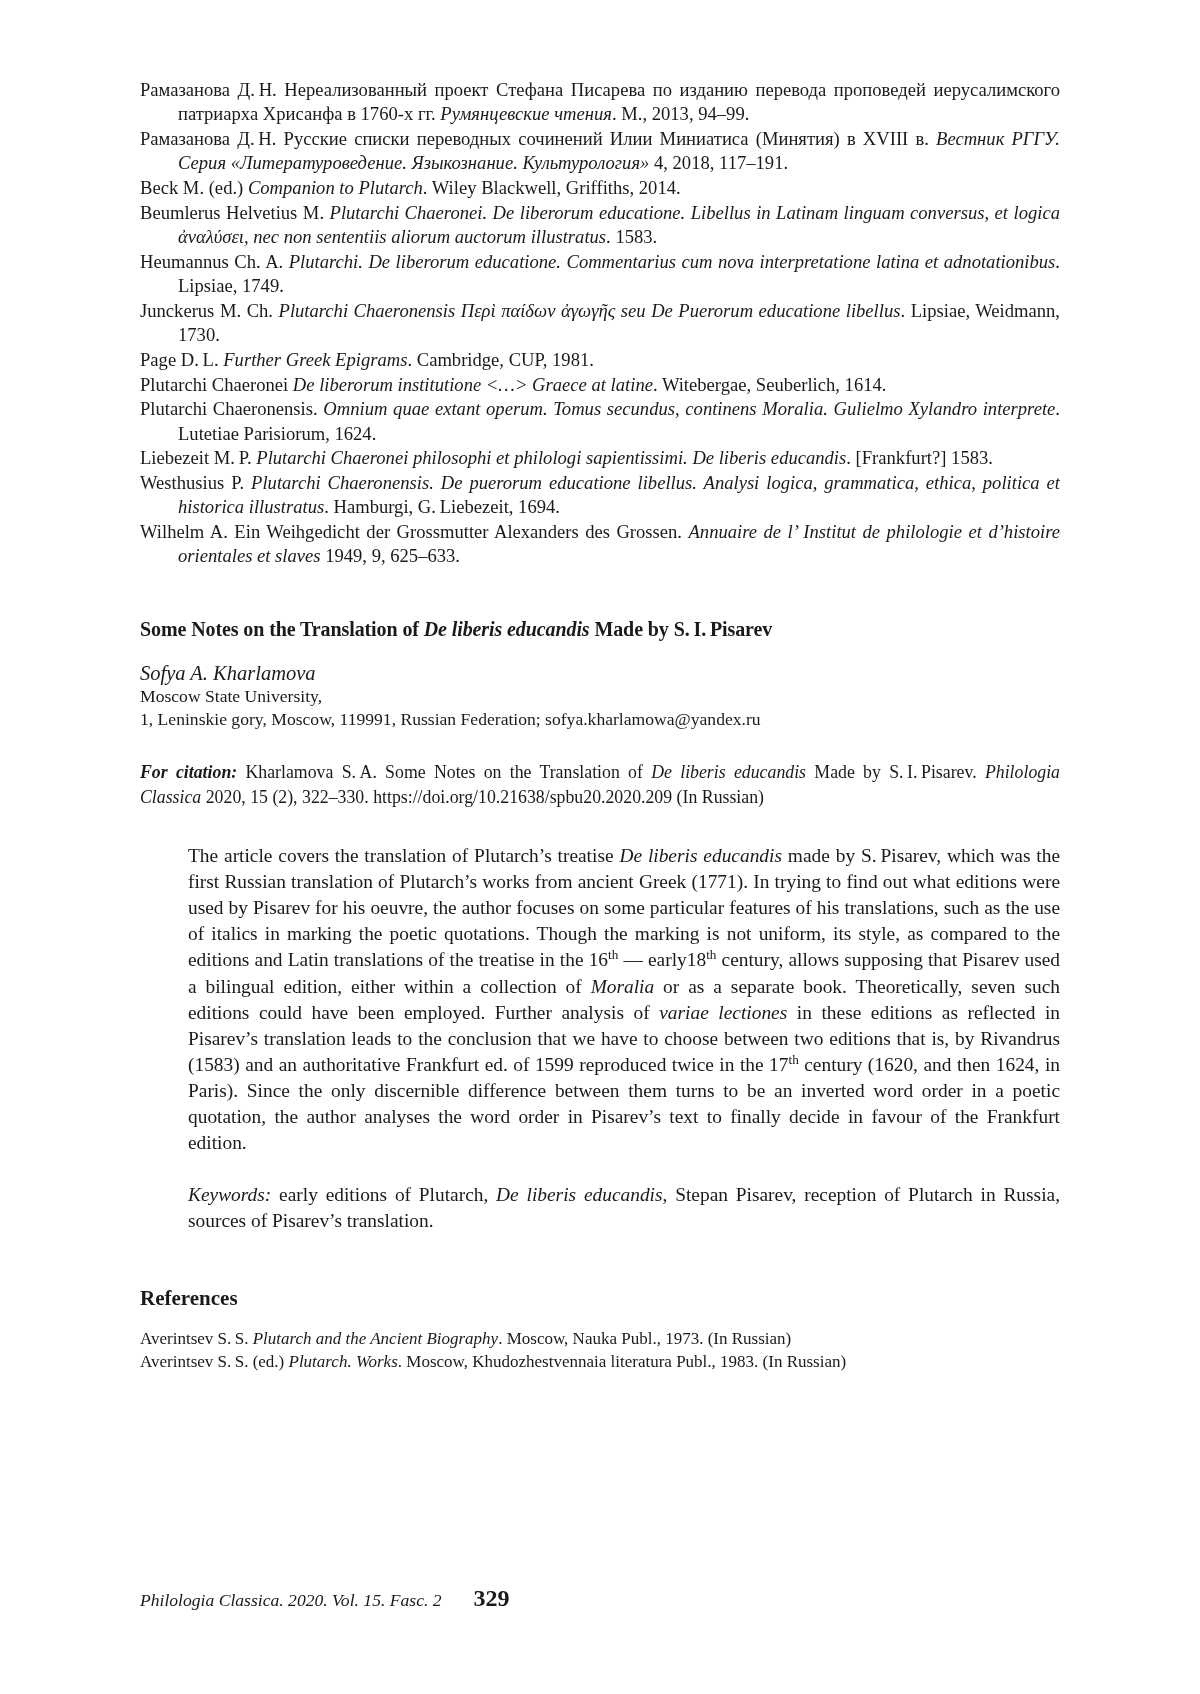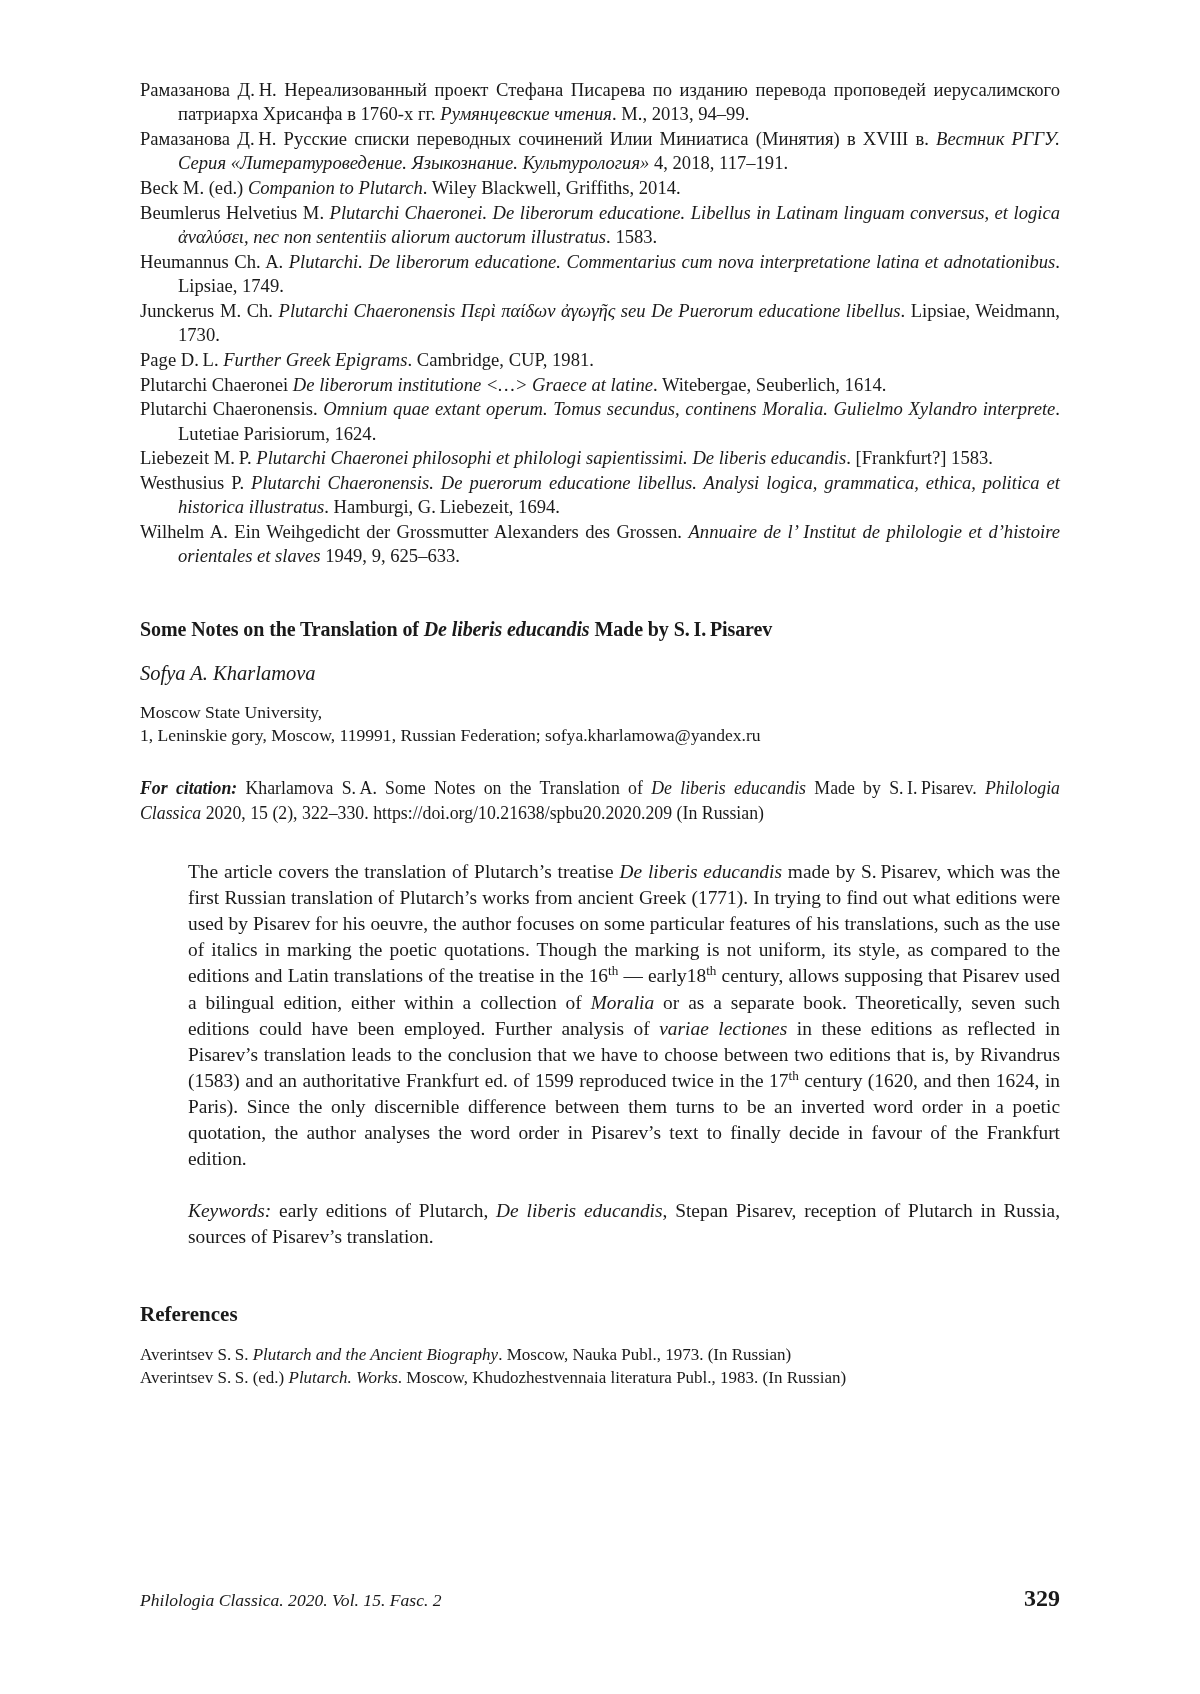--- a/index.html
+++ b/index.html
@@ -42,21 +42,20 @@
     letter-spacing: -0.1px;
   }
   .art-author {
     font-size: 20.5px;
     font-style: italic;
     margin-top: 20px;
   }
   .affil {
     font-size: 17.6px;
     line-height: 1.35;
-    margin-top: 16px;
   }
   .affil div { white-space: nowrap; }
   .citation {
     font-size: 17.8px;
     line-height: 1.38;
     margin-top: 28px;
     text-align: justify;
   }
   .citation b { font-weight: bold; font-style: italic; }
   
@@ -88,29 +87,29 @@
     margin: 0;
   }
   
   .footer {
     position: absolute;
     left: 140px;
     top: 1585px;
     width: 920px;
     display: flex;
     align-items: baseline;
-    justify-content: space-between;
   }
   .footer .jnl {
     font-size: 17.6px;
     font-style: italic;
   }
   .footer .pg {
     font-size: 24px;
     font-weight: bold;
+    margin-left: 32px;
   }
 </style>
 </head>
 <body>
 
 <div class="page">
 
   <div class="biblio" id="biblio">
       <div class="entry"><span>Рамазанова Д. Н. Нереализованный проект Стефана Писарева по изданию перевода проповедей иерусалимского патриарха Хрисанфа в 1760-х гг. </span><i>Румянцевские чтения</i><span>. М., 2013, 94–99.</span></div>
       <div class="entry"><span>Рамазанова Д. Н. Русские списки переводных сочинений Илии Миниатиса (Минятия) в XVIII в. </span><i>Вестник РГГУ. Серия «Литературоведение. Языкознание. Культурология»</i><span> 4, 2018, 117–191.</span></div>

